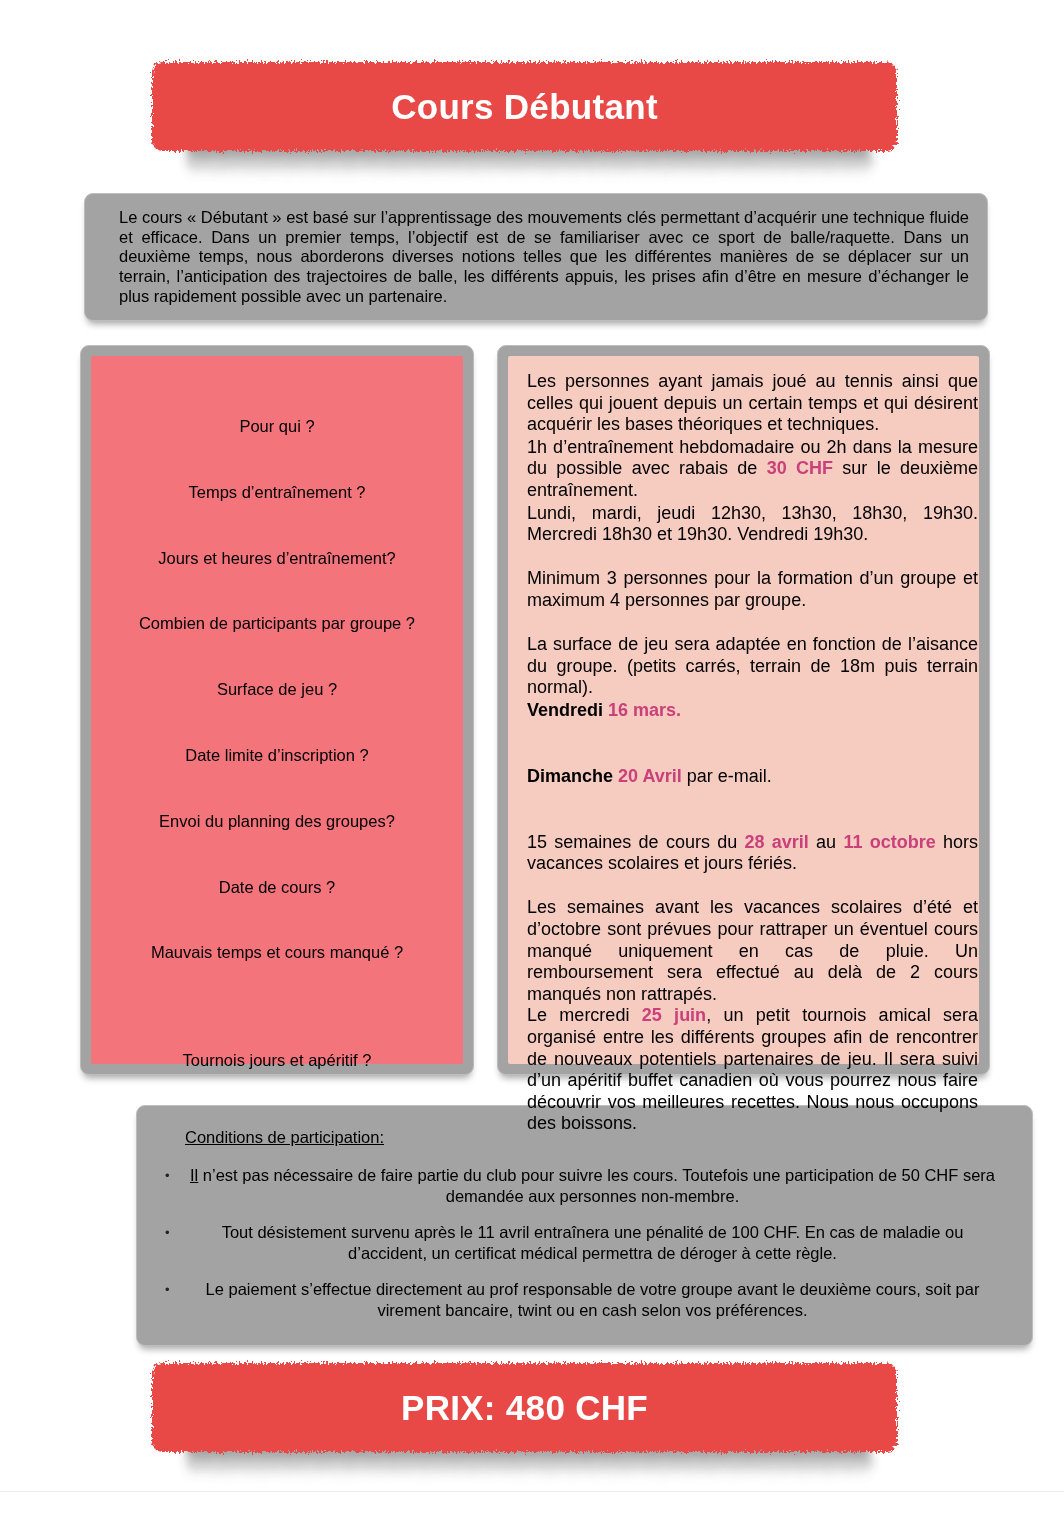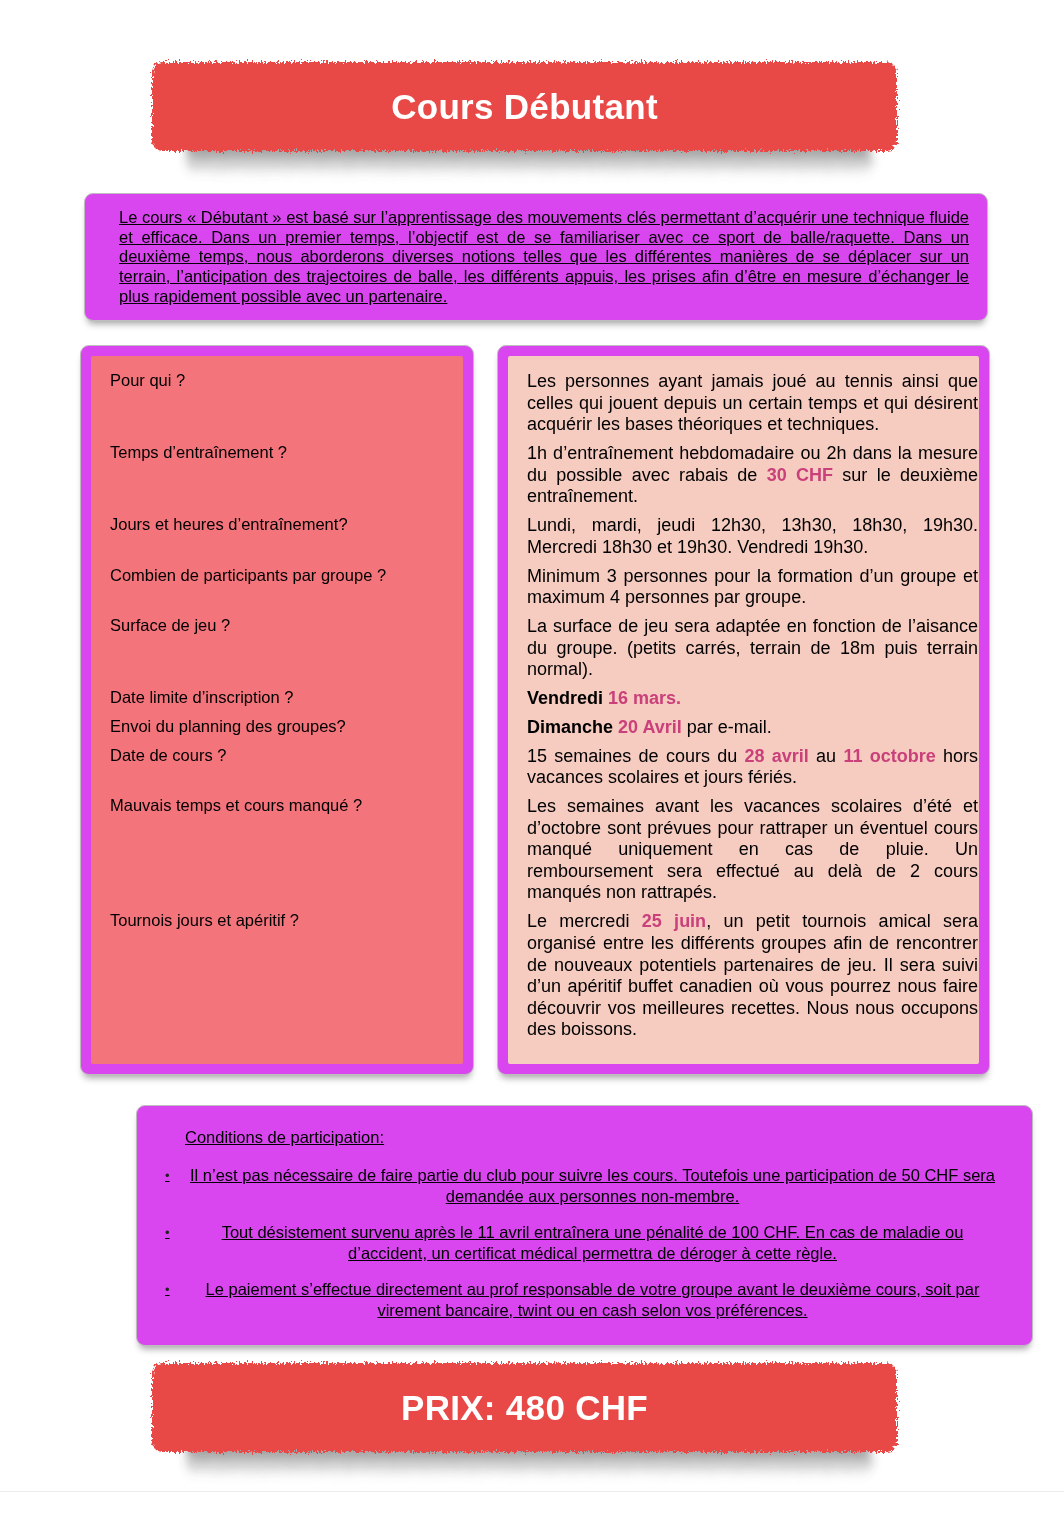--- a/index.html
+++ b/index.html
@@ -34,26 +34,25 @@
     position:relative; z-index:2;
     margin:0; width:100%;
     text-align:center;
     line-height:89px;
     font-size:35px; font-weight:bold; color:#ffffff;
     letter-spacing:0.3px;
   }
 
   
   .card {
-    background:#d946ef;
+    background:#a3a3a3;
     border:1.5px solid #bdbdbd;
     border-radius:9px;
     box-shadow:0 6px 7px -3px rgba(0,0,0,0.35);
     box-sizing:border-box;
-    text-decoration:underline;
   }
 
   
   .intro-card {
     position:absolute; left:84px; top:193px; width:904px;
     padding:14px 18px 14px 34px;
   }
   .intro-card p {
     margin:0; font-size:16.5px; line-height:1.19;
     text-align:justify;
@@ -73,22 +72,22 @@
     display:grid;
     grid-template-columns:394px 23px 493px;
     grid-auto-flow:row;
     height:100%; box-sizing:border-box;
     padding:26px 0 34px 0;
     align-content:space-between;
   }
   .q-cell {
     grid-column:1;
     padding:0 30px;
-    text-align:left;
-    font-size:16.5px; line-height:1.2;
+    text-align:center;
+    font-size:16.5px; line-height:1.2;margin-top:46px;
   }
   .a-cell {
     grid-column:3;
     padding:0 12px 0 30px;
     text-align:justify;
     font-size:18px; line-height:1.2;
   }
   .seg-normal { }
   .seg-bold { font-weight:bold; }
   .seg-u { text-decoration:underline; }

